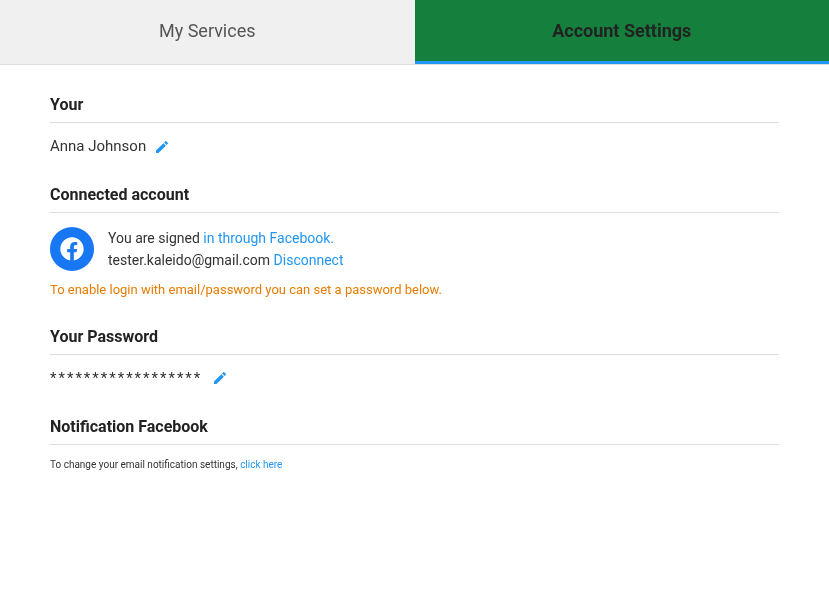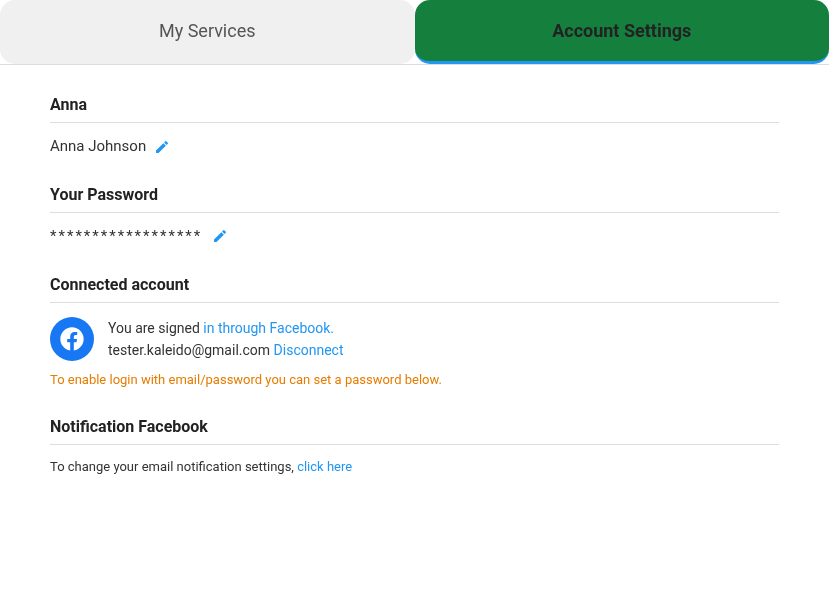--- a/index.html
+++ b/index.html
@@ -17,21 +17,20 @@
       background: #fff;
     }
 
     .tab {
       flex: 1;
       padding: 20px 16px;
       text-align: center;
       font-size: 18px;
       cursor: pointer;
       border-bottom: 3px solid transparent;
-      border-radius: 15px;
     }
 
     .tab-my-services {
       background: #f0f0f0;
       color: #555;
       font-weight: normal;
     }
 
     .tab-account-settings {
       background: #15803d;
@@ -140,56 +139,43 @@
       letter-spacing: 2px;
     }
 
     .notification-link {
       color: #2196f3;
       cursor: pointer;
       text-decoration: none;
     }
 
     .notification-text {
-      font-size: 13px;
+      font-size: 10px;
       color: #333;
     }
   </style>
 </head>
 <body>
 
 <div class="tab-bar">
   <div class="tab tab-my-services">
     <span>My Services</span>
   </div>
   <div class="tab tab-account-settings">
     <span>Account Settings</span>
   </div>
 </div>
 
 <div class="content">
 
   <div class="section">
-    <div class="section-title">Anna</div>
+    <div class="section-title">Your</div>
     <hr class="section-divider">
     <div class="field-value">
       <span>Anna Johnson</span>
-      <span class="edit-icon">
-        <svg viewBox="0 0 24 24" xmlns="http://www.w3.org/2000/svg">
-          <path d="M3 17.25V21h3.75L17.81 9.94l-3.75-3.75L3 17.25zM20.71 7.04a1 1 0 0 0 0-1.41l-2.34-2.34a1 1 0 0 0-1.41 0l-1.83 1.83 3.75 3.75 1.83-1.83z"></path>
-        </svg>
-      </span>
-    </div>
-  </div>
-
-  <div class="section">
-    <div class="section-title">Your Password</div>
-    <hr class="section-divider">
-    <div class="password-row">
-      <span class="password-dots">******************</span>
       <span class="edit-icon">
         <svg viewBox="0 0 24 24" xmlns="http://www.w3.org/2000/svg">
           <path d="M3 17.25V21h3.75L17.81 9.94l-3.75-3.75L3 17.25zM20.71 7.04a1 1 0 0 0 0-1.41l-2.34-2.34a1 1 0 0 0-1.41 0l-1.83 1.83 3.75 3.75 1.83-1.83z"></path>
         </svg>
       </span>
     </div>
   </div>
 
   <div class="section">
     <div class="section-title">Connected account</div>
@@ -208,20 +194,33 @@
           <span>tester.kaleido@gmail.com</span>
           <span> </span>
           <a class="disconnect-link" href="#">Disconnect</a>
         </div>
       </div>
     </div>
     <div class="enable-login-note">To enable login with email/password you can set a password below.</div>
   </div>
 
   <div class="section">
+    <div class="section-title">Your Password</div>
+    <hr class="section-divider">
+    <div class="password-row">
+      <span class="password-dots">******************</span>
+      <span class="edit-icon">
+        <svg viewBox="0 0 24 24" xmlns="http://www.w3.org/2000/svg">
+          <path d="M3 17.25V21h3.75L17.81 9.94l-3.75-3.75L3 17.25zM20.71 7.04a1 1 0 0 0 0-1.41l-2.34-2.34a1 1 0 0 0-1.41 0l-1.83 1.83 3.75 3.75 1.83-1.83z"></path>
+        </svg>
+      </span>
+    </div>
+  </div>
+
+  <div class="section">
     <div class="section-title">Notification Facebook</div>
     <hr class="section-divider">
     <div class="notification-text">
       <span>To change your email notification settings,</span>
       <span> </span>
       <a class="notification-link" href="#">click here</a>
     </div>
   </div>
 
 </div>

